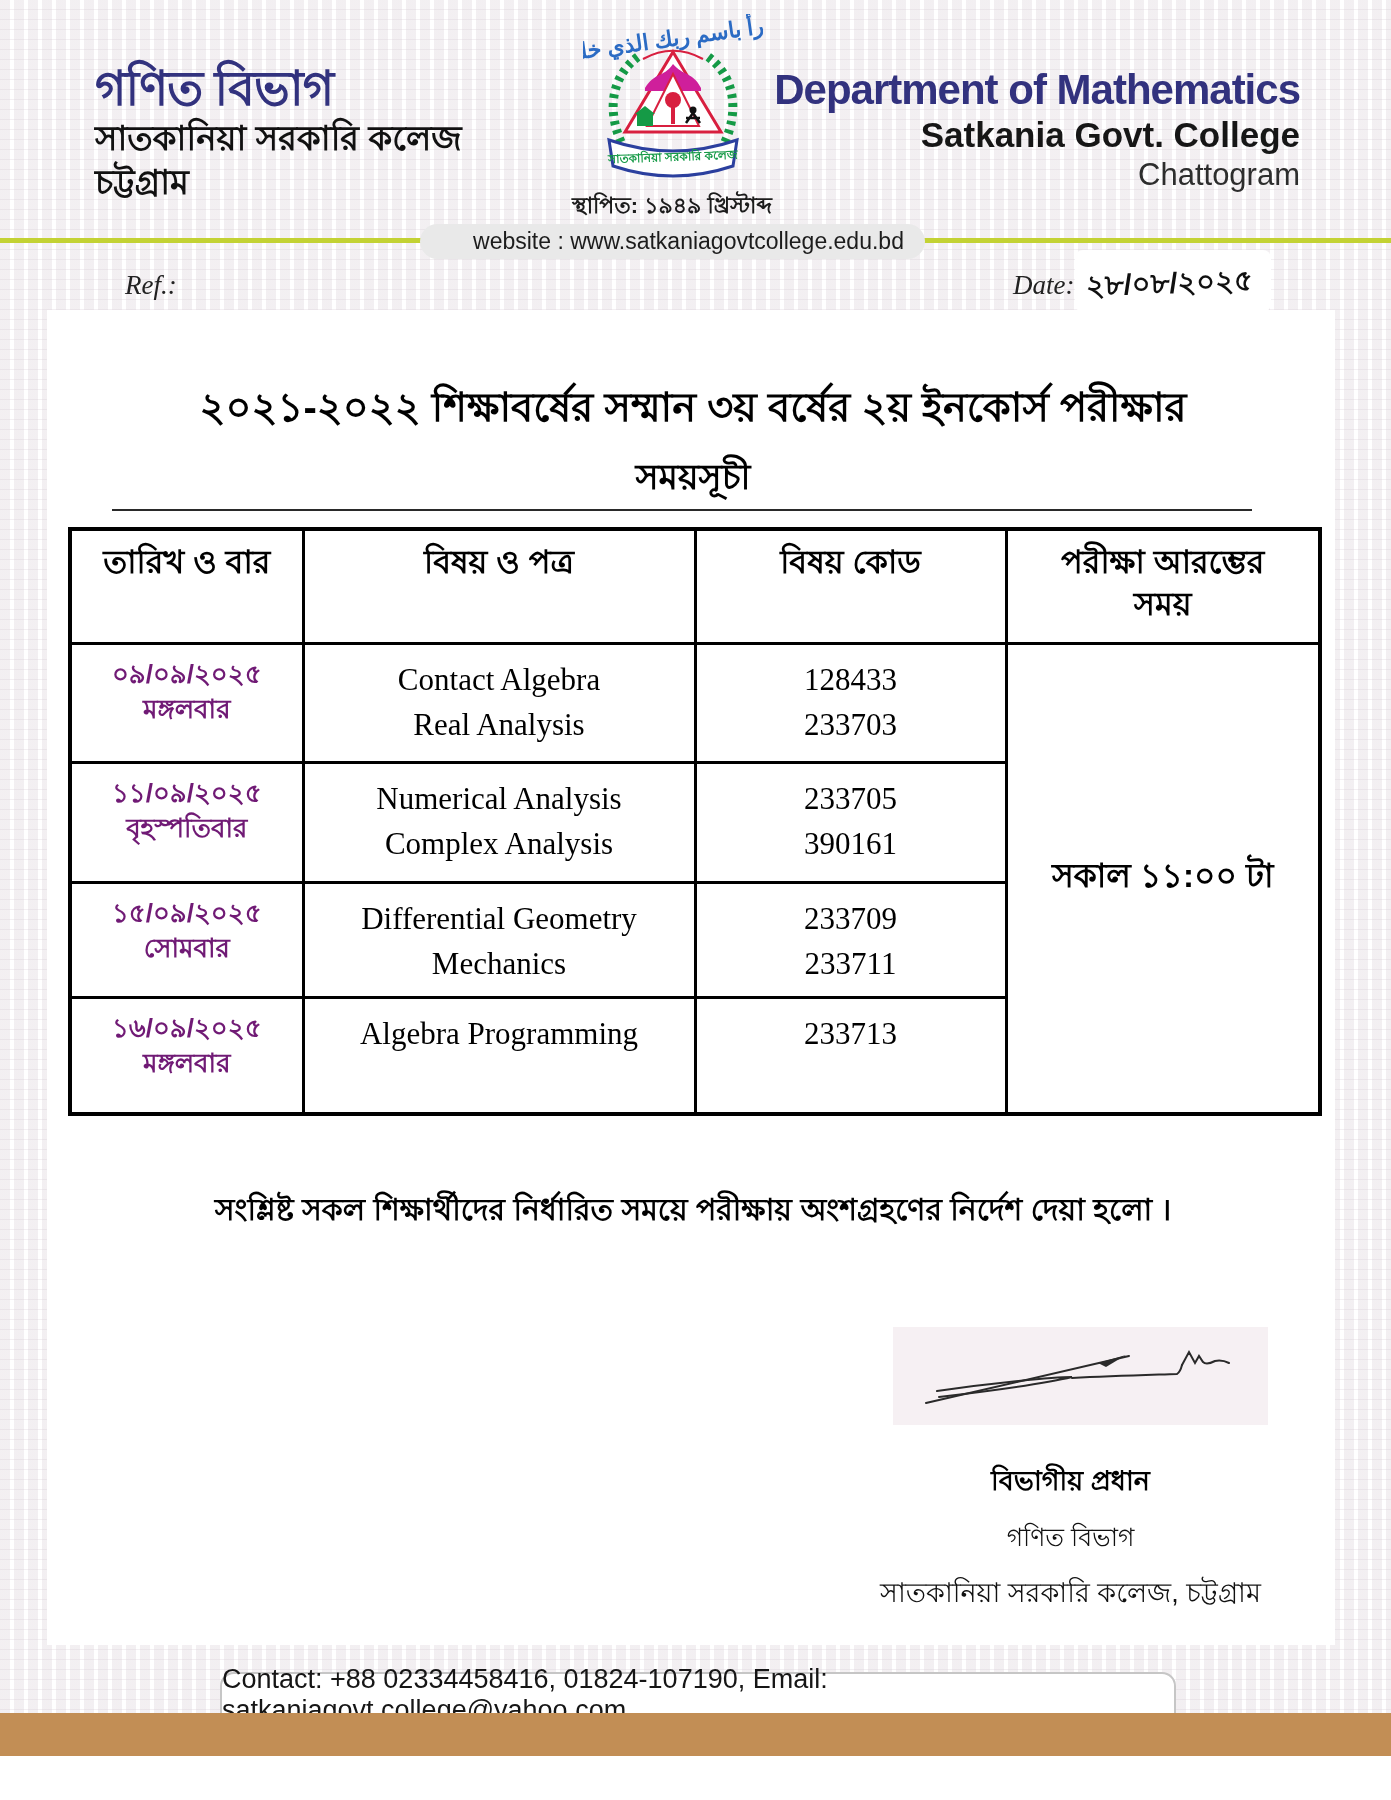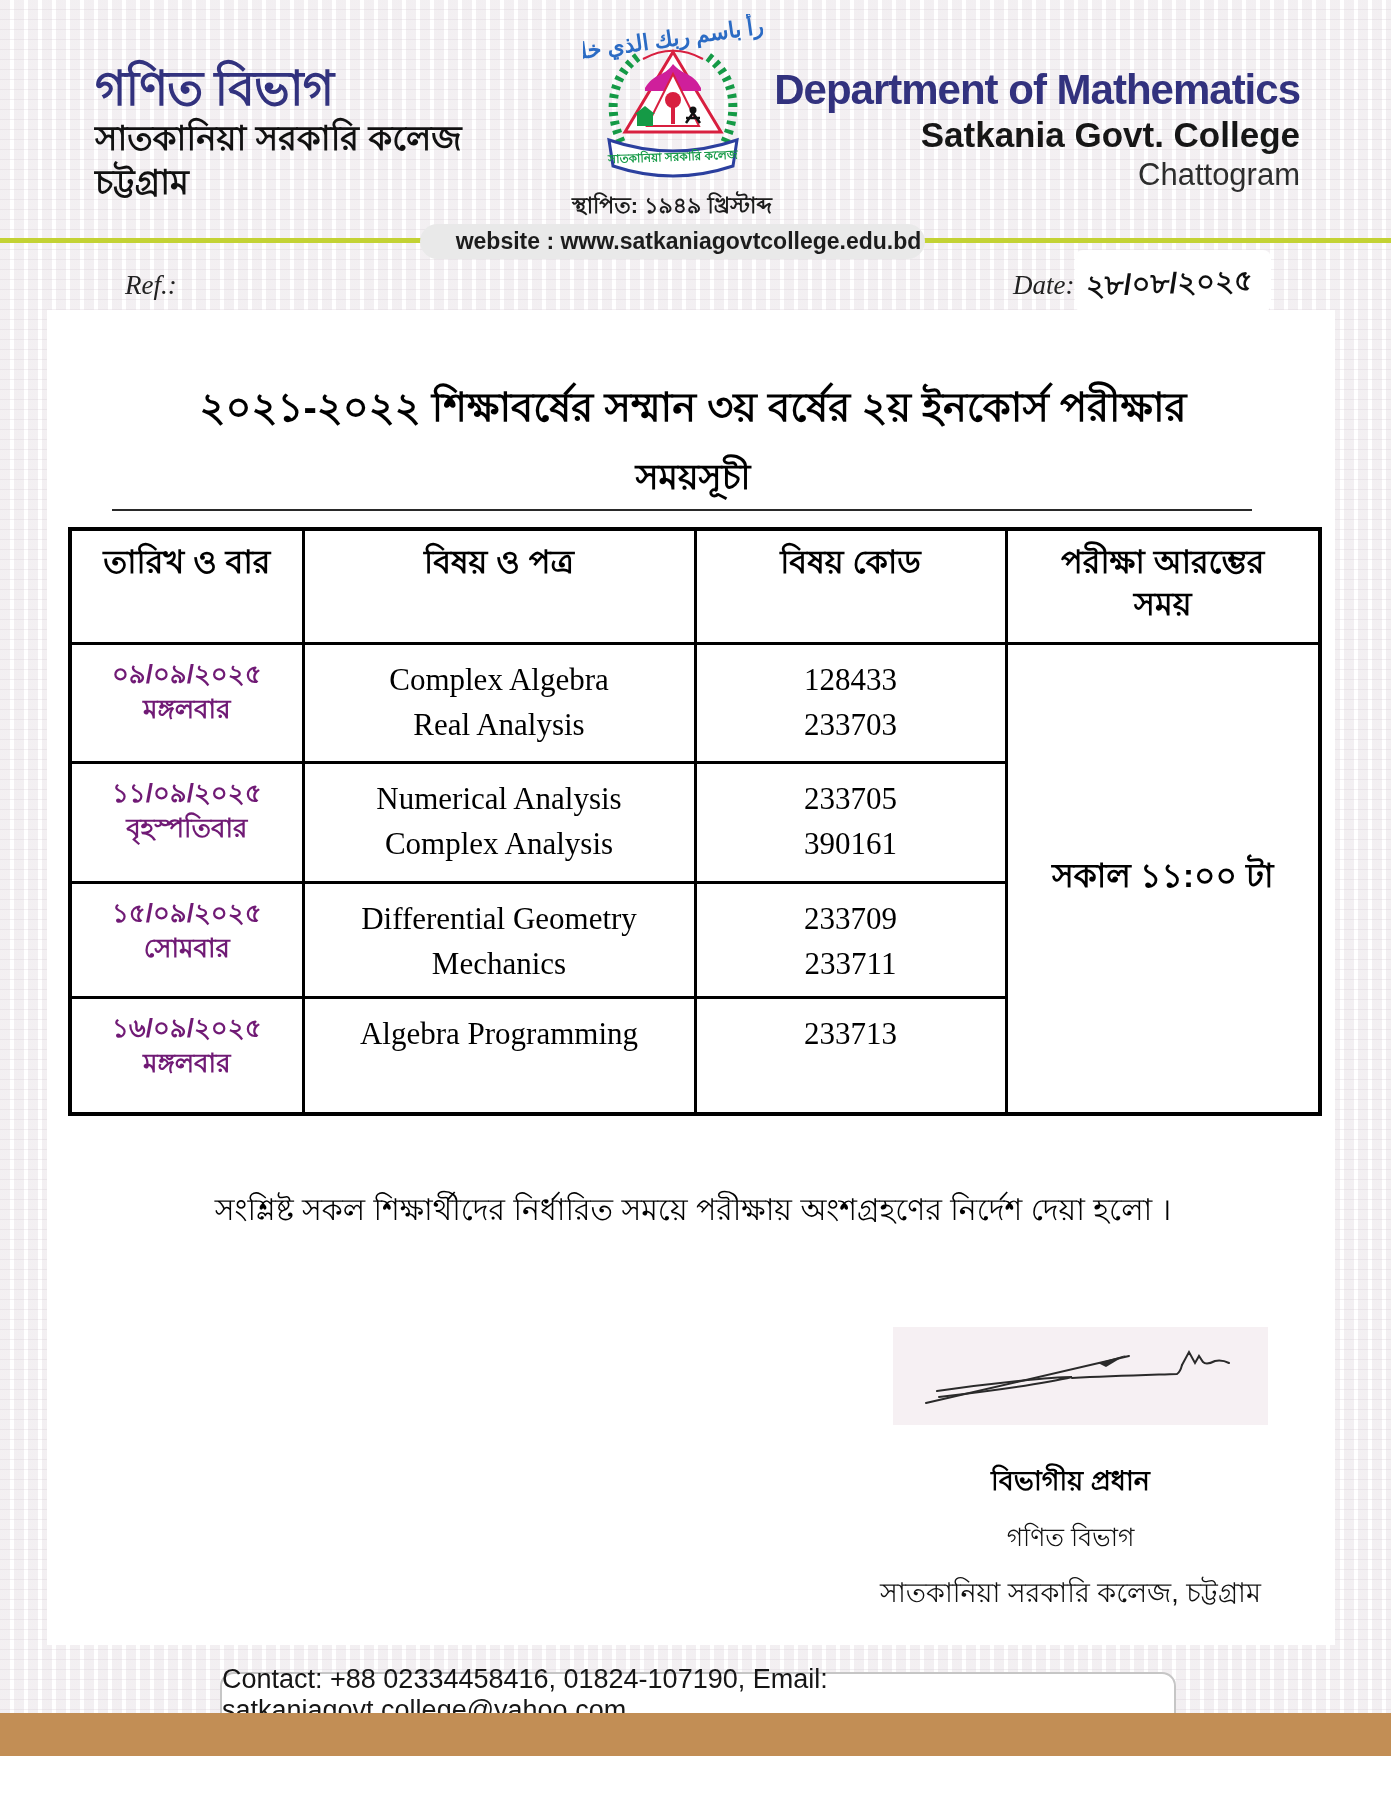--- a/index.html
+++ b/index.html
@@ -19,21 +19,21 @@
   .en-block  { right:91px; top:66px; text-align:right; }
   .en-dept   { font-size:42px; font-weight:bold; color:#32327e; letter-spacing:-1px; line-height:48px;margin-left:6px; }
   .en-college{ font-size:35px; font-weight:bold; color:#161616; line-height:42px; }
   .en-city   { font-size:31px; font-weight:400; color:#2d2d2d; line-height:38px; }
   .logo-wrap { left:583px; top:14px; width:180px; height:176px; }
   .established{ left:522px; top:188px; width:300px; text-align:center; font-size:22px; font-weight:bold; color:#1c1c1c; }
   
   .site-line { left:0; top:238px; width:1391px; height:5px; background:#c3d234; }
   .site-pill { left:420px; top:224px; width:505px; height:35px; background:#e9e9e9; border-radius:18px;
                display:flex; align-items:center; justify-content:center;
-               font-size:23px; font-weight:700; color:#1c1c1c;padding-left:32px; }
+               font-size:23px; font-weight:400; color:#1c1c1c;padding-left:32px; }
   
   .ref   { left:125px; top:270px; font-family:"Liberation Serif", serif; font-style:italic; font-size:27px; color:#222; }
   .datew { left:1075px; top:250px; width:196px; height:62px; background:#fff; border-radius:8px; }
   .datel { left:1013px; top:270px; font-family:"Liberation Serif", serif; font-style:italic; font-size:27px; color:#222; }
   .datev { left:1086px; top:260px; font-size:29px; font-weight:bold; color:#101010; transform:rotate(-2deg); }
   
   .doc   { left:47px; top:310px; width:1288px; height:1335px; background:#fff; }
   .title1{ left:68px; top:376px; width:1250px; text-align:center; font-size:40px; font-weight:bold; color:#000; }
   .title2{ left:68px; top:450px; width:1250px; text-align:center; font-size:35px; font-weight:bold; color:#000; }
   .rule  { left:112px; top:509px; width:1140px; height:2px; background:#2a2a2a; }
@@ -42,21 +42,21 @@
                 border:4px solid #000; }
   table.sched td { border:3px solid #000; text-align:center; vertical-align:top; background:#fff; }
   td.c1 { width:233px; } td.c2 { width:392px; } td.c3 { width:311px; } td.c4 { width:314px; }
   tr.hrow td { padding-top:10px; font-size:32px; font-weight:bold; color:#000; line-height:42px; }
   tr.hrow { height:114px; }
   .hwrap { display:inline-block; max-width:250px; }
   .dcell { padding-top:12px; font-size:26px; font-weight:bold; color:#701a75; line-height:35px; }
   .scell { padding-top:12px; font-family:"Liberation Serif", serif; font-size:31px; color:#000; line-height:45px; }
   .tcell { vertical-align:middle !important; font-size:33px; font-weight:bold; color:#000; }
   
-  .instruction { left:68px; top:1186px; width:1250px; text-align:center; font-size:30px; font-weight:400; color:#000; }
+  .instruction { left:68px; top:1186px; width:1250px; text-align:center; font-size:30px; font-weight:700; color:#000; }
   
   .sigbox { left:893px; top:1327px; width:375px; height:98px; background:#f6f0f3; }
   .sigline1 { left:758px; top:1460px; width:625px; text-align:center; font-size:27px; font-weight:bold; color:#000; }
   .sigline2 { left:758px; top:1518px; width:625px; text-align:center; font-size:25px; color:#111; }
   .sigline3 { left:758px; top:1572px; width:625px; text-align:center; font-size:27px; color:#111; }
   
   .contact { left:220px; top:1672px; width:956px; height:46px; background:#fff; border:2px solid #c6c6c6;
              border-radius:14px 14px 0 0; display:flex; align-items:center; justify-content:center;
              font-size:27px; font-weight:500; color:#161616; }
   .band  { left:0; top:1713px; width:1391px; height:43px; background:#c28e55; z-index:5; }
@@ -129,21 +129,21 @@
       <td class="c2">বিষয় ও পত্র</td>
       <td class="c3">বিষয় কোড</td>
       <td class="c4"><span class="hwrap">পরীক্ষা আরম্ভের সময়</span></td>
     </tr>
     <tr style="height:119px;">
       <td class="c1 dcell">
         <div>০৯/০৯/২০২৫</div>
         <div>মঙ্গলবার</div>
       </td>
       <td class="c2 scell">
-        <div>Complex Algebra</div>
+        <div>Contact Algebra</div>
         <div>Real Analysis</div>
       </td>
       <td class="c3 scell">
         <div>128433</div>
         <div>233703</div>
       </td>
       <td class="c4 tcell" rowspan="4">সকাল ১১:০০ টা</td>
     </tr>
     <tr style="height:120px;">
       <td class="c1 dcell">

